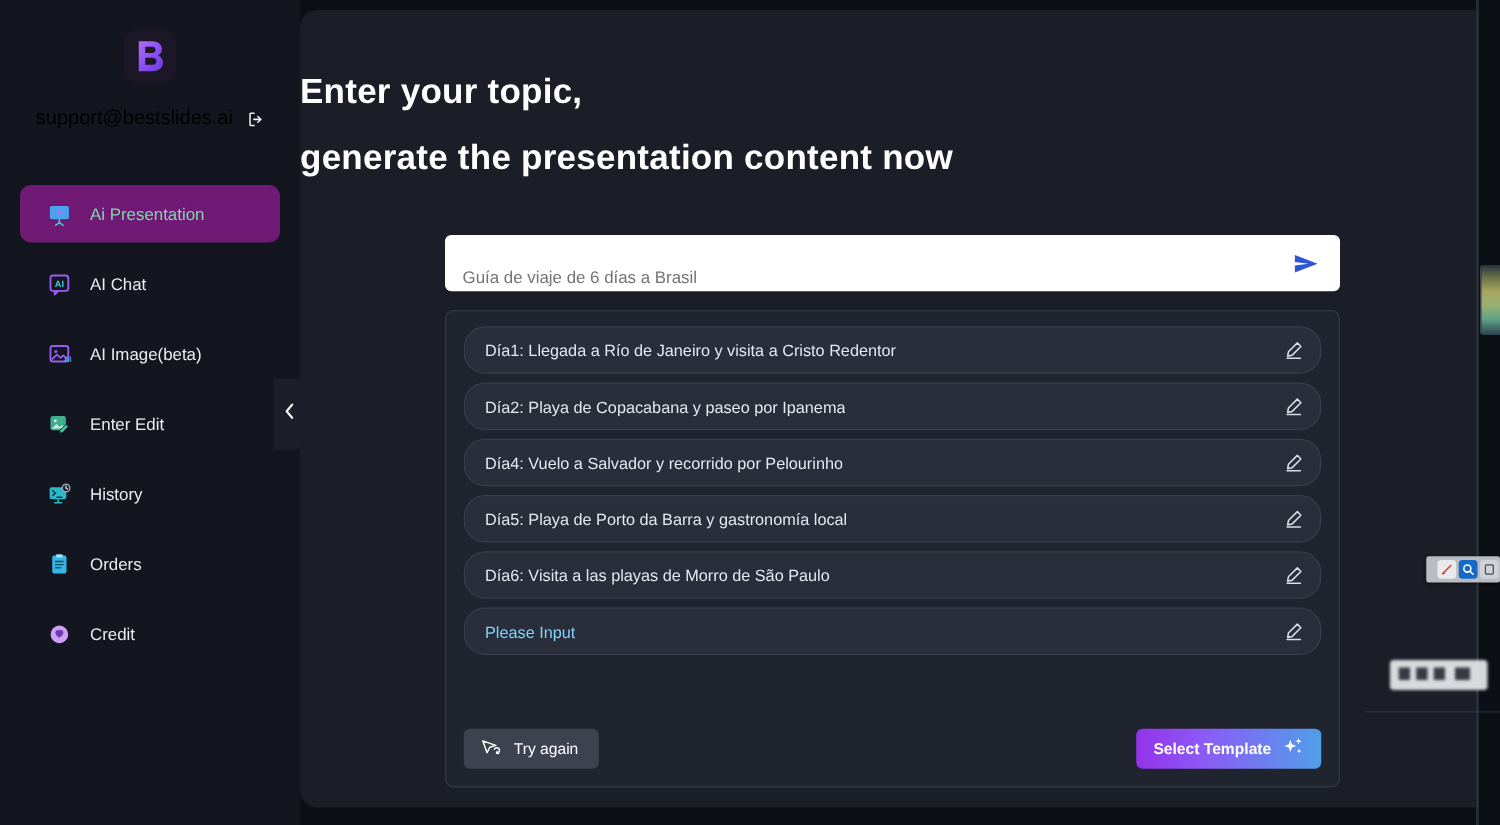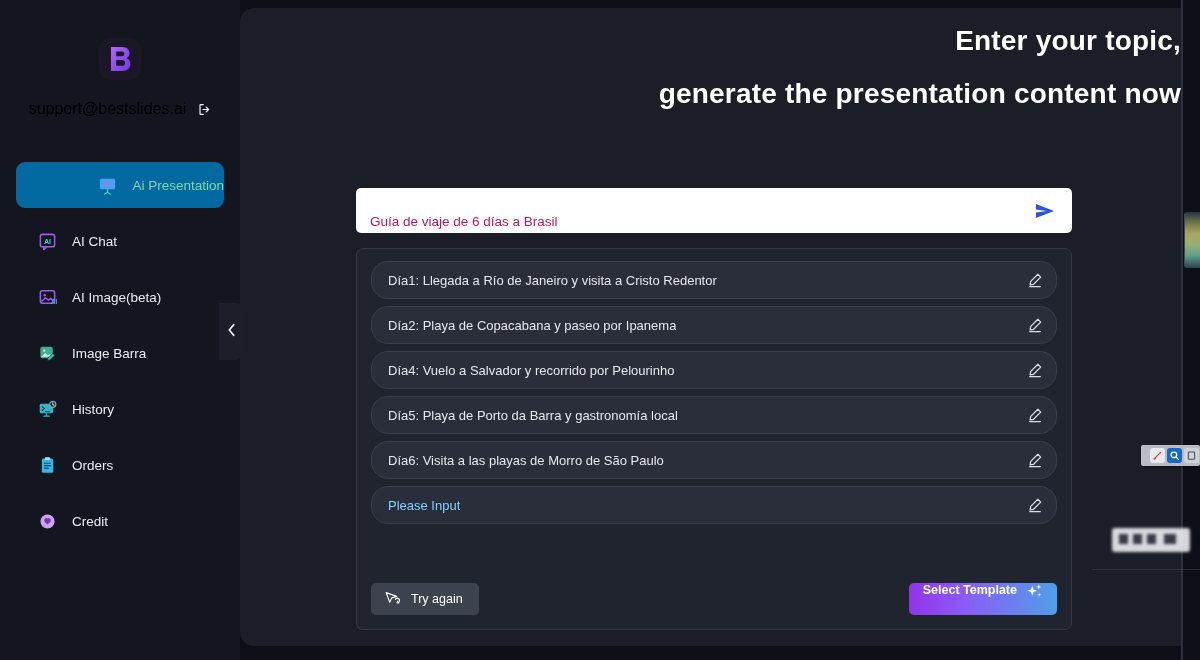--- a/index.html
+++ b/index.html
@@ -9,78 +9,78 @@
     font-family: "Liberation Sans", sans-serif;
     overflow: hidden;
   }
   #app { position: relative; width: 1200px; height: 660px; background: #0d0f17; }
 
   
   #sidebar {
     position: absolute; left: 0; top: 0; width: 240px; height: 660px;
     background: #14161f;
   }
-  #brand-block { padding-top: 38px; display: flex; flex-direction: column; align-items: center; }
+  #brand-block { padding-top: 24px; display: flex; flex-direction: column; align-items: center; }
   #logo-tile {
     width: 42px; height: 42px; border-radius: 11px;
     background: #1b1726;
     display: flex; align-items: center; justify-content: center;
   }
   #logo-tile svg { display:block; }
   #account-row {
     margin-top: 20px; display: flex; align-items: center; gap: 12px;
   }
   #logout-icon { display:flex; align-items:center; }
 
   #nav { margin-top: 44px; padding: 0 16px; }
   .nav-item {
     display: flex; align-items: center; gap: 14px;
     height: 46px; padding-left: 20px;
     border-radius: 9px; margin-bottom: 10px;
     color: #e9ebf0; font-size: 13.5px;
     cursor: pointer;
   }
-  .nav-item.active { background: #0369a1; color: #7fd6ab; justify-content: flex-end; }
+  .nav-item.active { background: #701a75; color: #7fd6ab; }
   .nav-icon { width: 22px; height: 22px; display:flex; align-items:center; justify-content:center; flex: 0 0 22px; }
   .nav-icon svg { display:block; }
 
   
   #collapse-handle {
     position: absolute; left: 219px; top: 303px;
     width: 24px; height: 57px;
     background: #1c1f2a; border-radius: 0 8px 8px 0;
     display: flex; align-items: center; justify-content: center;
     cursor: pointer; z-index: 5;
   }
 
   
   #main {
     position: absolute; left: 240px; top: 8px;
     width: 941px; height: 638px;
     background: #1b1e27;
     border-radius: 14px 0 0 14px;
     overflow: hidden;
   }
-  #headline { text-align: right; padding-top: 6px; }
+  #headline { text-align: left; padding-top: 18px; margin-top: 20px; }
   #headline .line {
     color: #ffffff; font-weight: bold; font-size: 28px; line-height: 53px;
     letter-spacing: .2px;
   }
 
   #search-bar {
     position: absolute; left: 116px; top: 180px;
     width: 716px; height: 45px;
     background: #ffffff; border-radius: 5px;
     display: flex; align-items: center;
     padding: 0 14px 0 14px;
   }
   #search-input {
     flex: 1; border: none; outline: none; background: transparent;
     font-family: "Liberation Sans", sans-serif;
-    font-size: 13.5px; color: #be185d; margin-top: 22px;
+    font-size: 13.5px; color: #737373; margin-top: 22px;
   }
   #send-icon { width: 26px; height: 26px; display:flex; align-items:center; justify-content:center; cursor:pointer; }
 
   #outline-panel {
     position: absolute; left: 116px; top: 240px;
     width: 716px; height: 382px;
     background: #20242f;
     border: 1px solid #343845;
     border-radius: 7px;
     padding: 12px 14px 0 14px;
@@ -109,21 +109,21 @@
     display: flex; align-items: center; justify-content: space-between; gap: 32px;
   }
   #try-again-btn {
     display: flex; align-items: center; gap: 10px;
     height: 32px; padding: 0 16px 0 13px;
     background: #3d424f; border-radius: 5px;
     color: #ffffff; font-size: 12.5px; cursor: pointer;
     border: none; font-family: "Liberation Sans", sans-serif;
   }
   #select-template-btn {
-    display: flex; gap: 9px;
+    display: flex; align-items: center; gap: 9px;
     height: 32px; padding: 0 14px;
     border-radius: 5px; border: none;
     background: linear-gradient(90deg, #9333ea 0%, #8b5cf6 38%, #4f9fe8 100%);
     color: #ffffff; font-size: 12.5px; font-weight: bold; cursor: pointer;
     font-family: "Liberation Sans", sans-serif;
   }
 
   
   #desk-strip {
     position: absolute; right: 0; top: 212px; width: 16px; height: 56px;
@@ -229,21 +229,21 @@
 
       <div class="nav-item">
         <span class="nav-icon">
           <svg width="19" height="19" viewBox="0 0 20 20">
             <rect x="2.5" y="3" width="13" height="12" rx="2" fill="#3fae8f"></rect>
             <circle cx="6.6" cy="7" r="1.2" fill="#e7f6ef"></circle>
             <path d="M3.4 13.6L7.6 9.6l2.8 2.6 2-1.7 2.6 2.6" fill="#e7f6ef" opacity=".85"></path>
             <path d="M12.6 16.9l5-5-2-2-5 5-.5 2.5z" fill="#2ecfa6" stroke="#1b1e27" stroke-width=".8" stroke-linejoin="round"></path>
           </svg>
         </span>
-        <span>Image Barra</span>
+        <span>Enter Edit</span>
       </div>
 
       <div class="nav-item">
         <span class="nav-icon">
           <svg width="19" height="19" viewBox="0 0 20 20">
             <rect x="1.8" y="4" width="14" height="10" rx="1.6" fill="#2bb8c9"></rect>
             <path d="M4.4 7l2.3 2-2.3 2M8 12.4h4" stroke="#10323a" stroke-width="1.2" fill="none" stroke-linecap="round"></path>
             <path d="M9 14v3M9 17H6M9 17h3" stroke="#2bb8c9" stroke-width="1.3" fill="none" stroke-linecap="round"></path>
             <circle cx="15.6" cy="4.6" r="3.2" fill="#1b1e27" stroke="#8fa6b8" stroke-width="1.2"></circle>
             <path d="M15.6 3v1.7l1.2.8" stroke="#cfe0ea" stroke-width="1.1" fill="none" stroke-linecap="round"></path>

